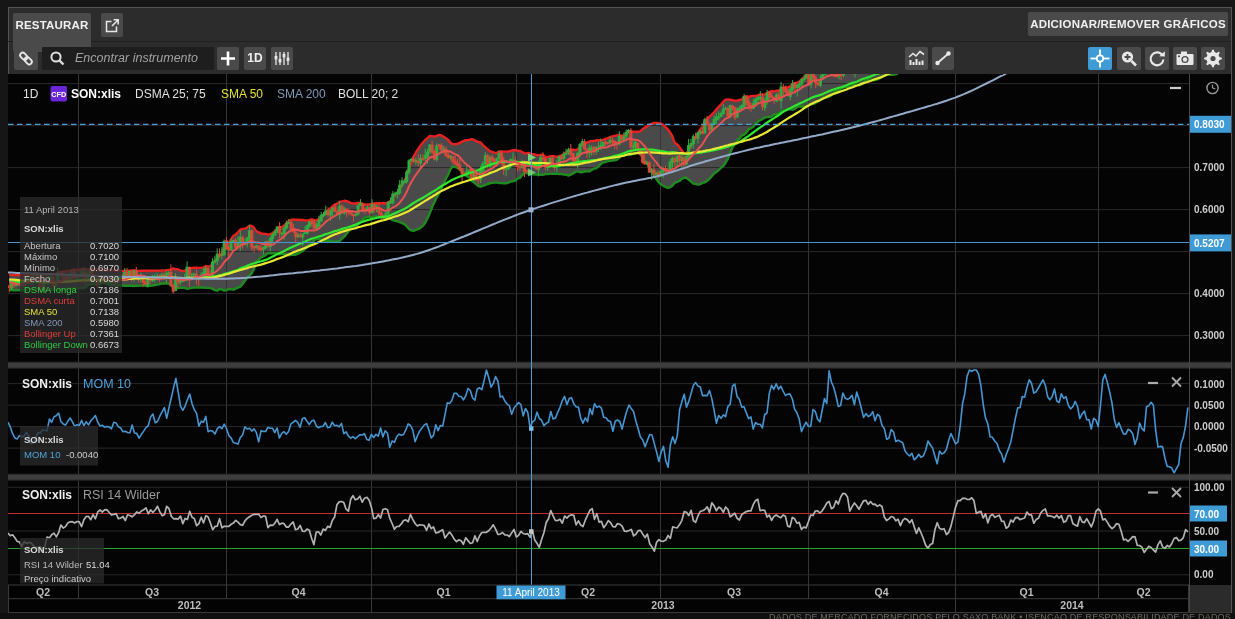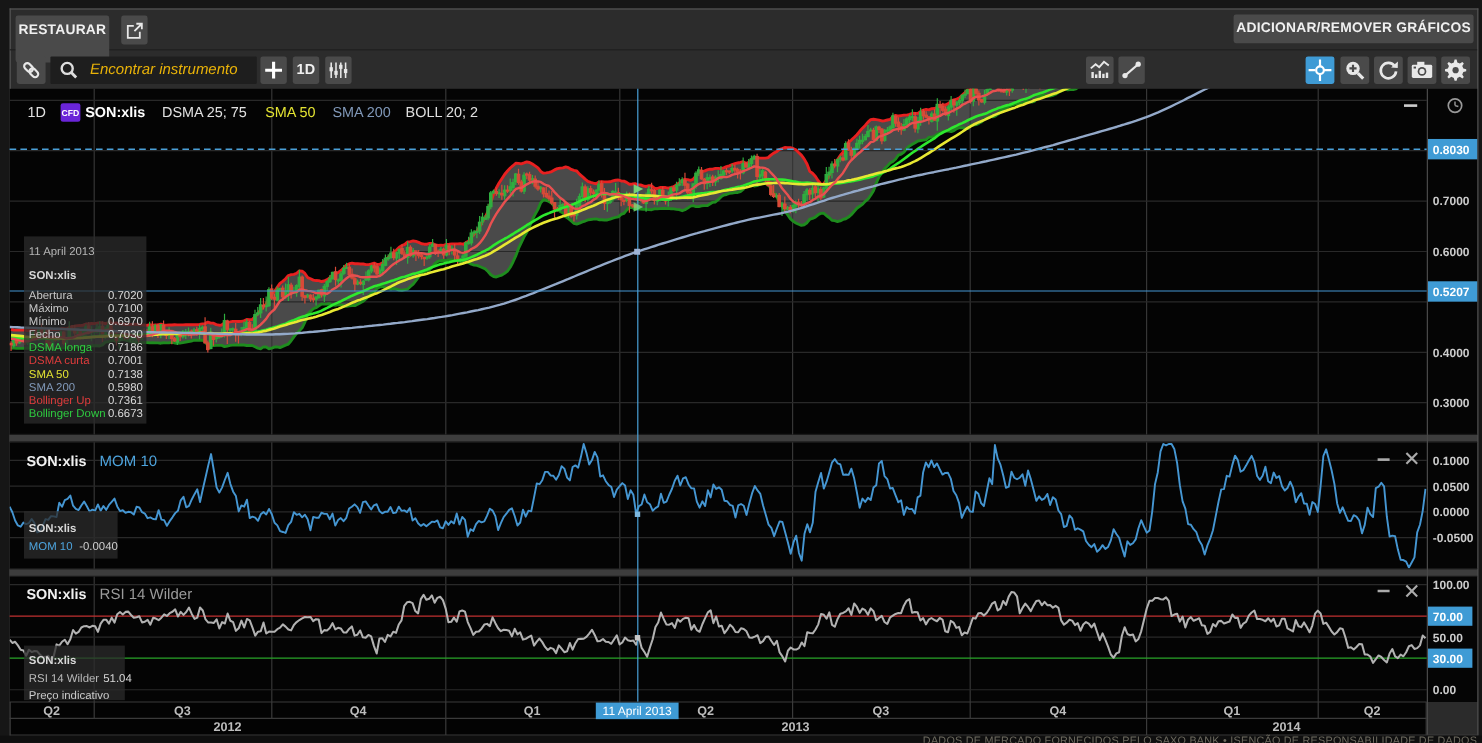--- a/index.html
+++ b/index.html
@@ -5,21 +5,21 @@
        font-family:"Liberation Sans", sans-serif; position:relative; }
 #widget { position:absolute; left:8px; top:7px; width:1224px; height:606px;
           background:#2c2c2c; border:1px solid #545454; border-bottom:none; }
 .btn { position:absolute; background:#4a4a4a; border-radius:2px; color:#f0f0f0;
        font-size:11.5px; font-weight:bold; text-align:center; letter-spacing:0.2px; }
 .ibtn { position:absolute; background:#4a4a4a; border-radius:2px; }
 .blue { background:#3f9bd5 !important; }
 #searchbox { position:absolute; left:42px; top:47px; width:172px; height:23px;
              background:#1e1e1e; border-radius:1px; }
 #searchbox span { position:absolute; left:33px; top:4px; font-size:12.5px;
-                  font-style:italic; color:#eab308; }
+                  font-style:italic; color:#a3a3a3; }
 #toolsep { position:absolute; left:8px; top:41px; width:1223px; height:1px; background:#202020; }
 #disc { position:absolute; right:4px; top:612px; font-size:9px; color:#6e6b60;
         letter-spacing:0.2px; }
 </style></head><body>
 <div id="widget"></div>
 <div id="toolsep"></div>
 <div class="btn" style="left:13px;top:13px;width:78px;height:39px;line-height:24px;">RESTAURAR</div>
 <div class="ibtn" style="left:101px;top:13px;width:22px;height:24px;"><svg width="22" height="24">
       <g stroke="#e8e8e8" stroke-width="1.5" fill="none">
         <path d="M10.5,8.5 H5.5 V18.5 H15.5 V13.5"></path>

